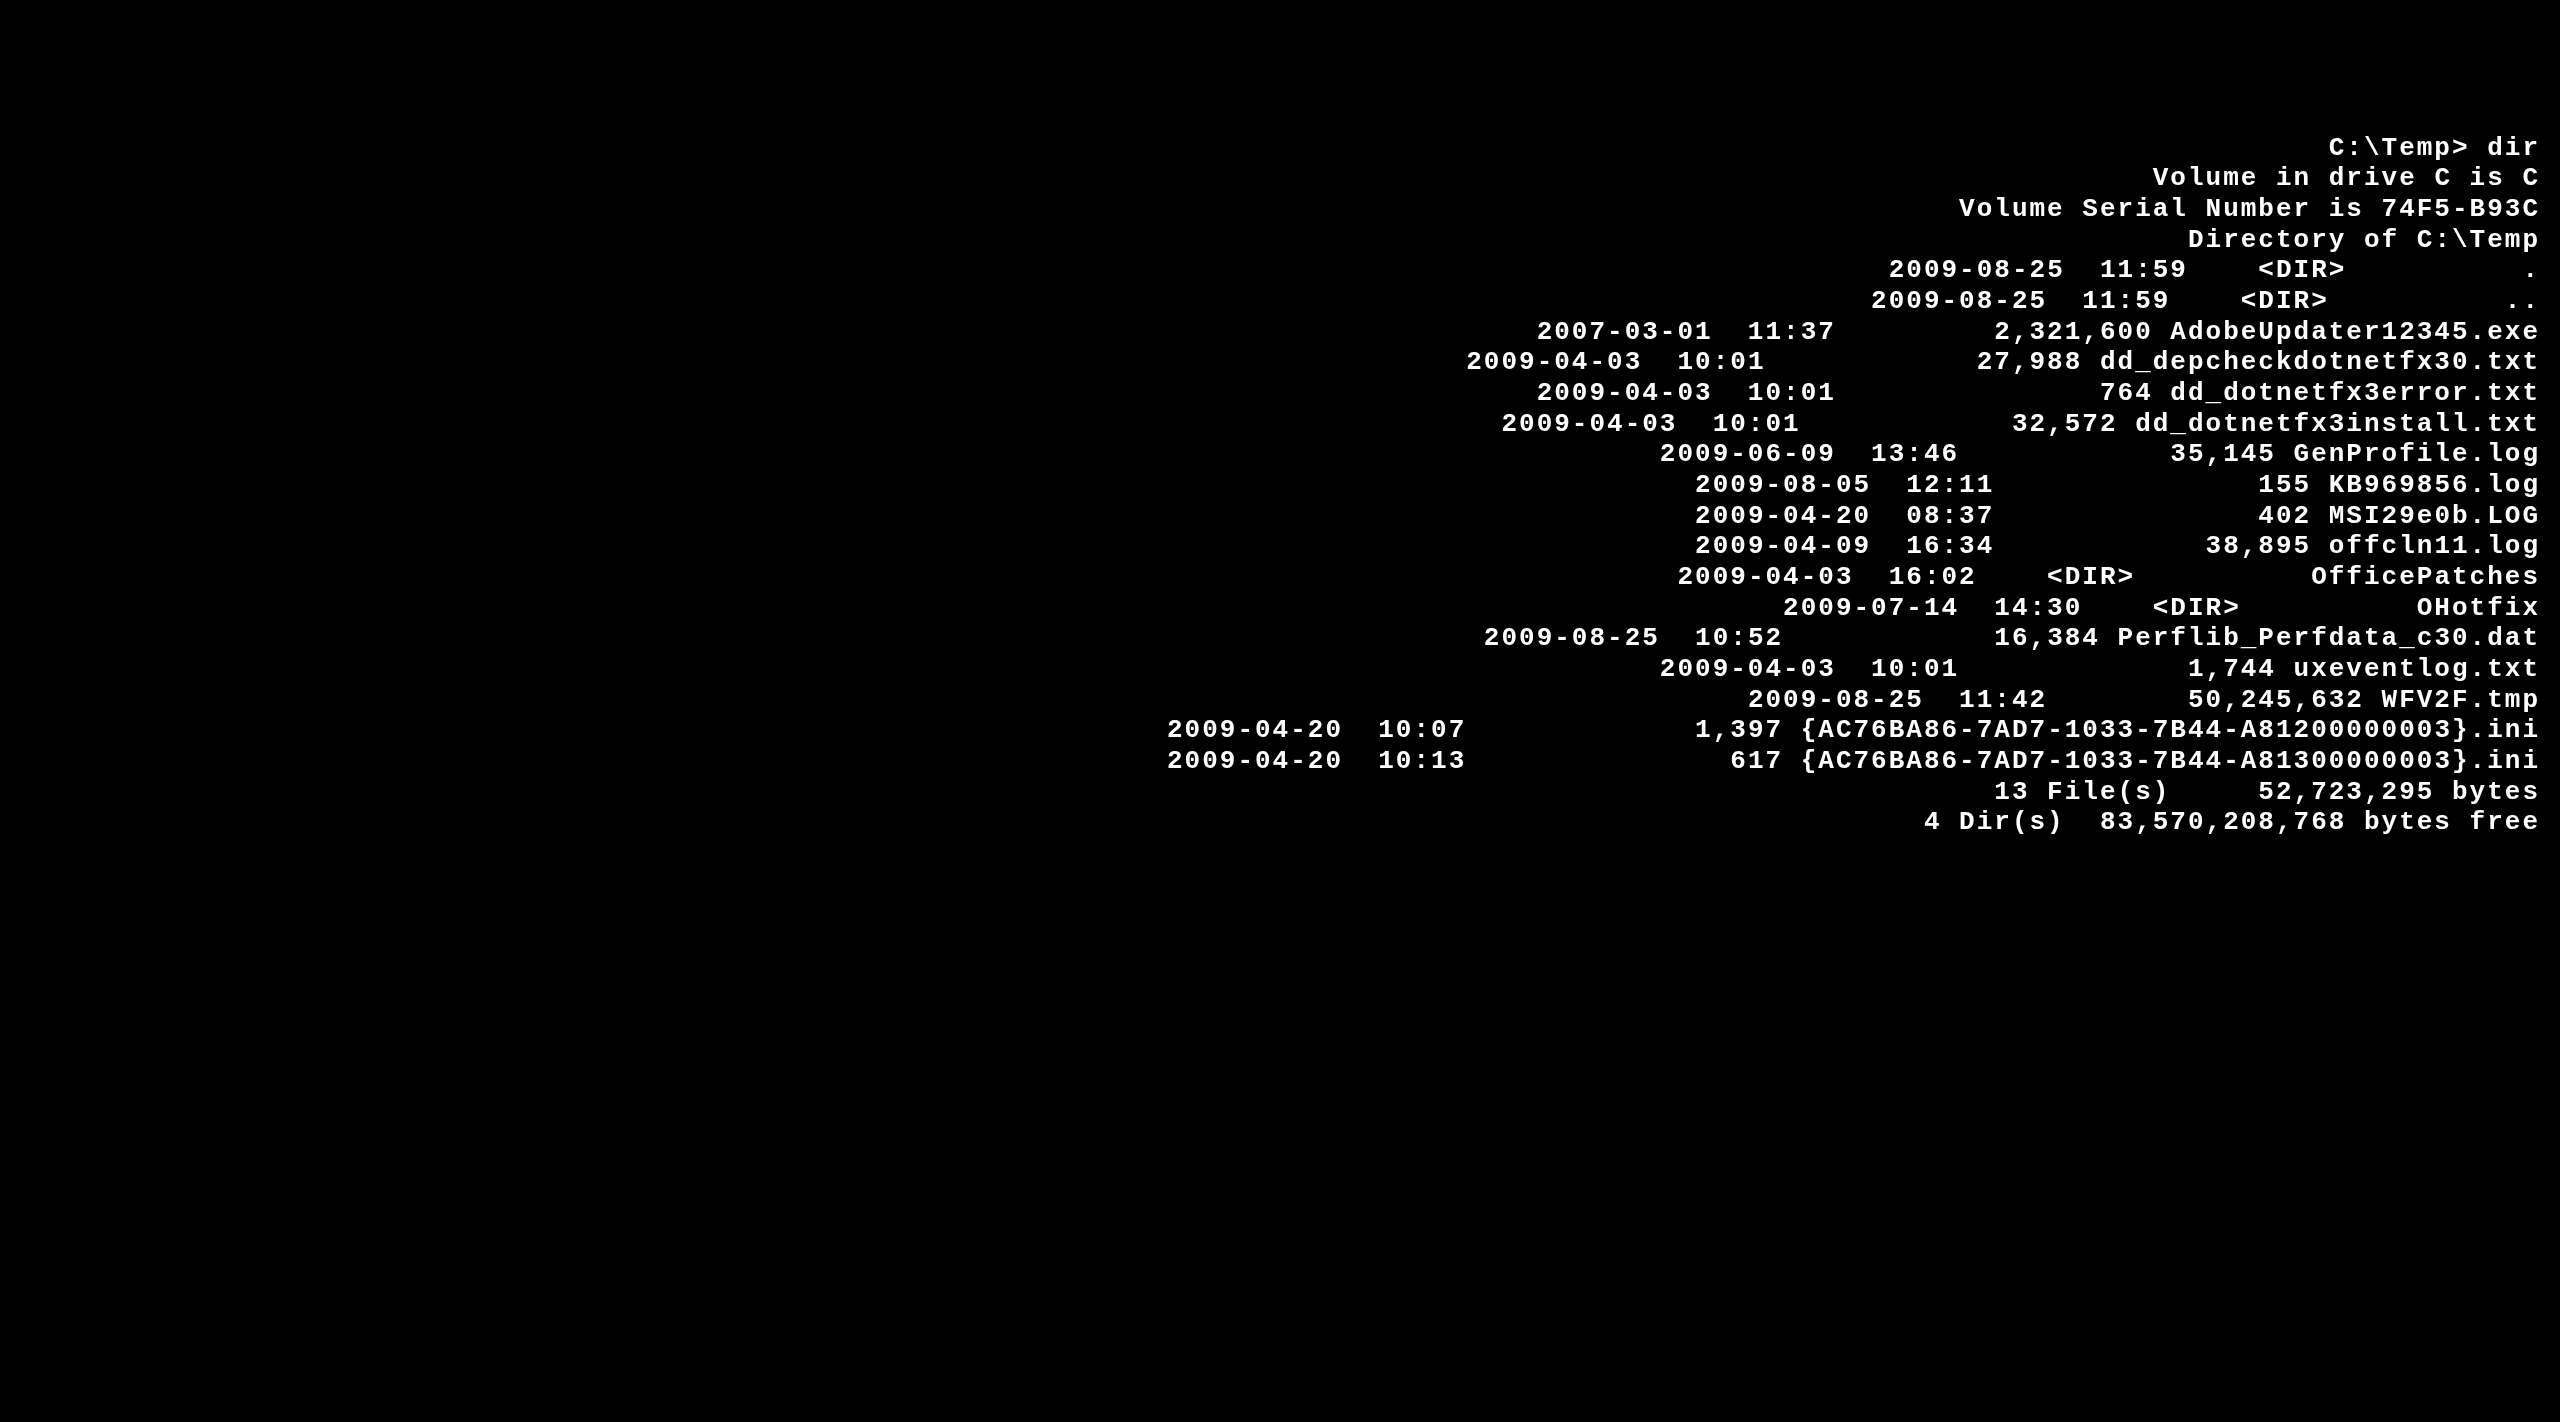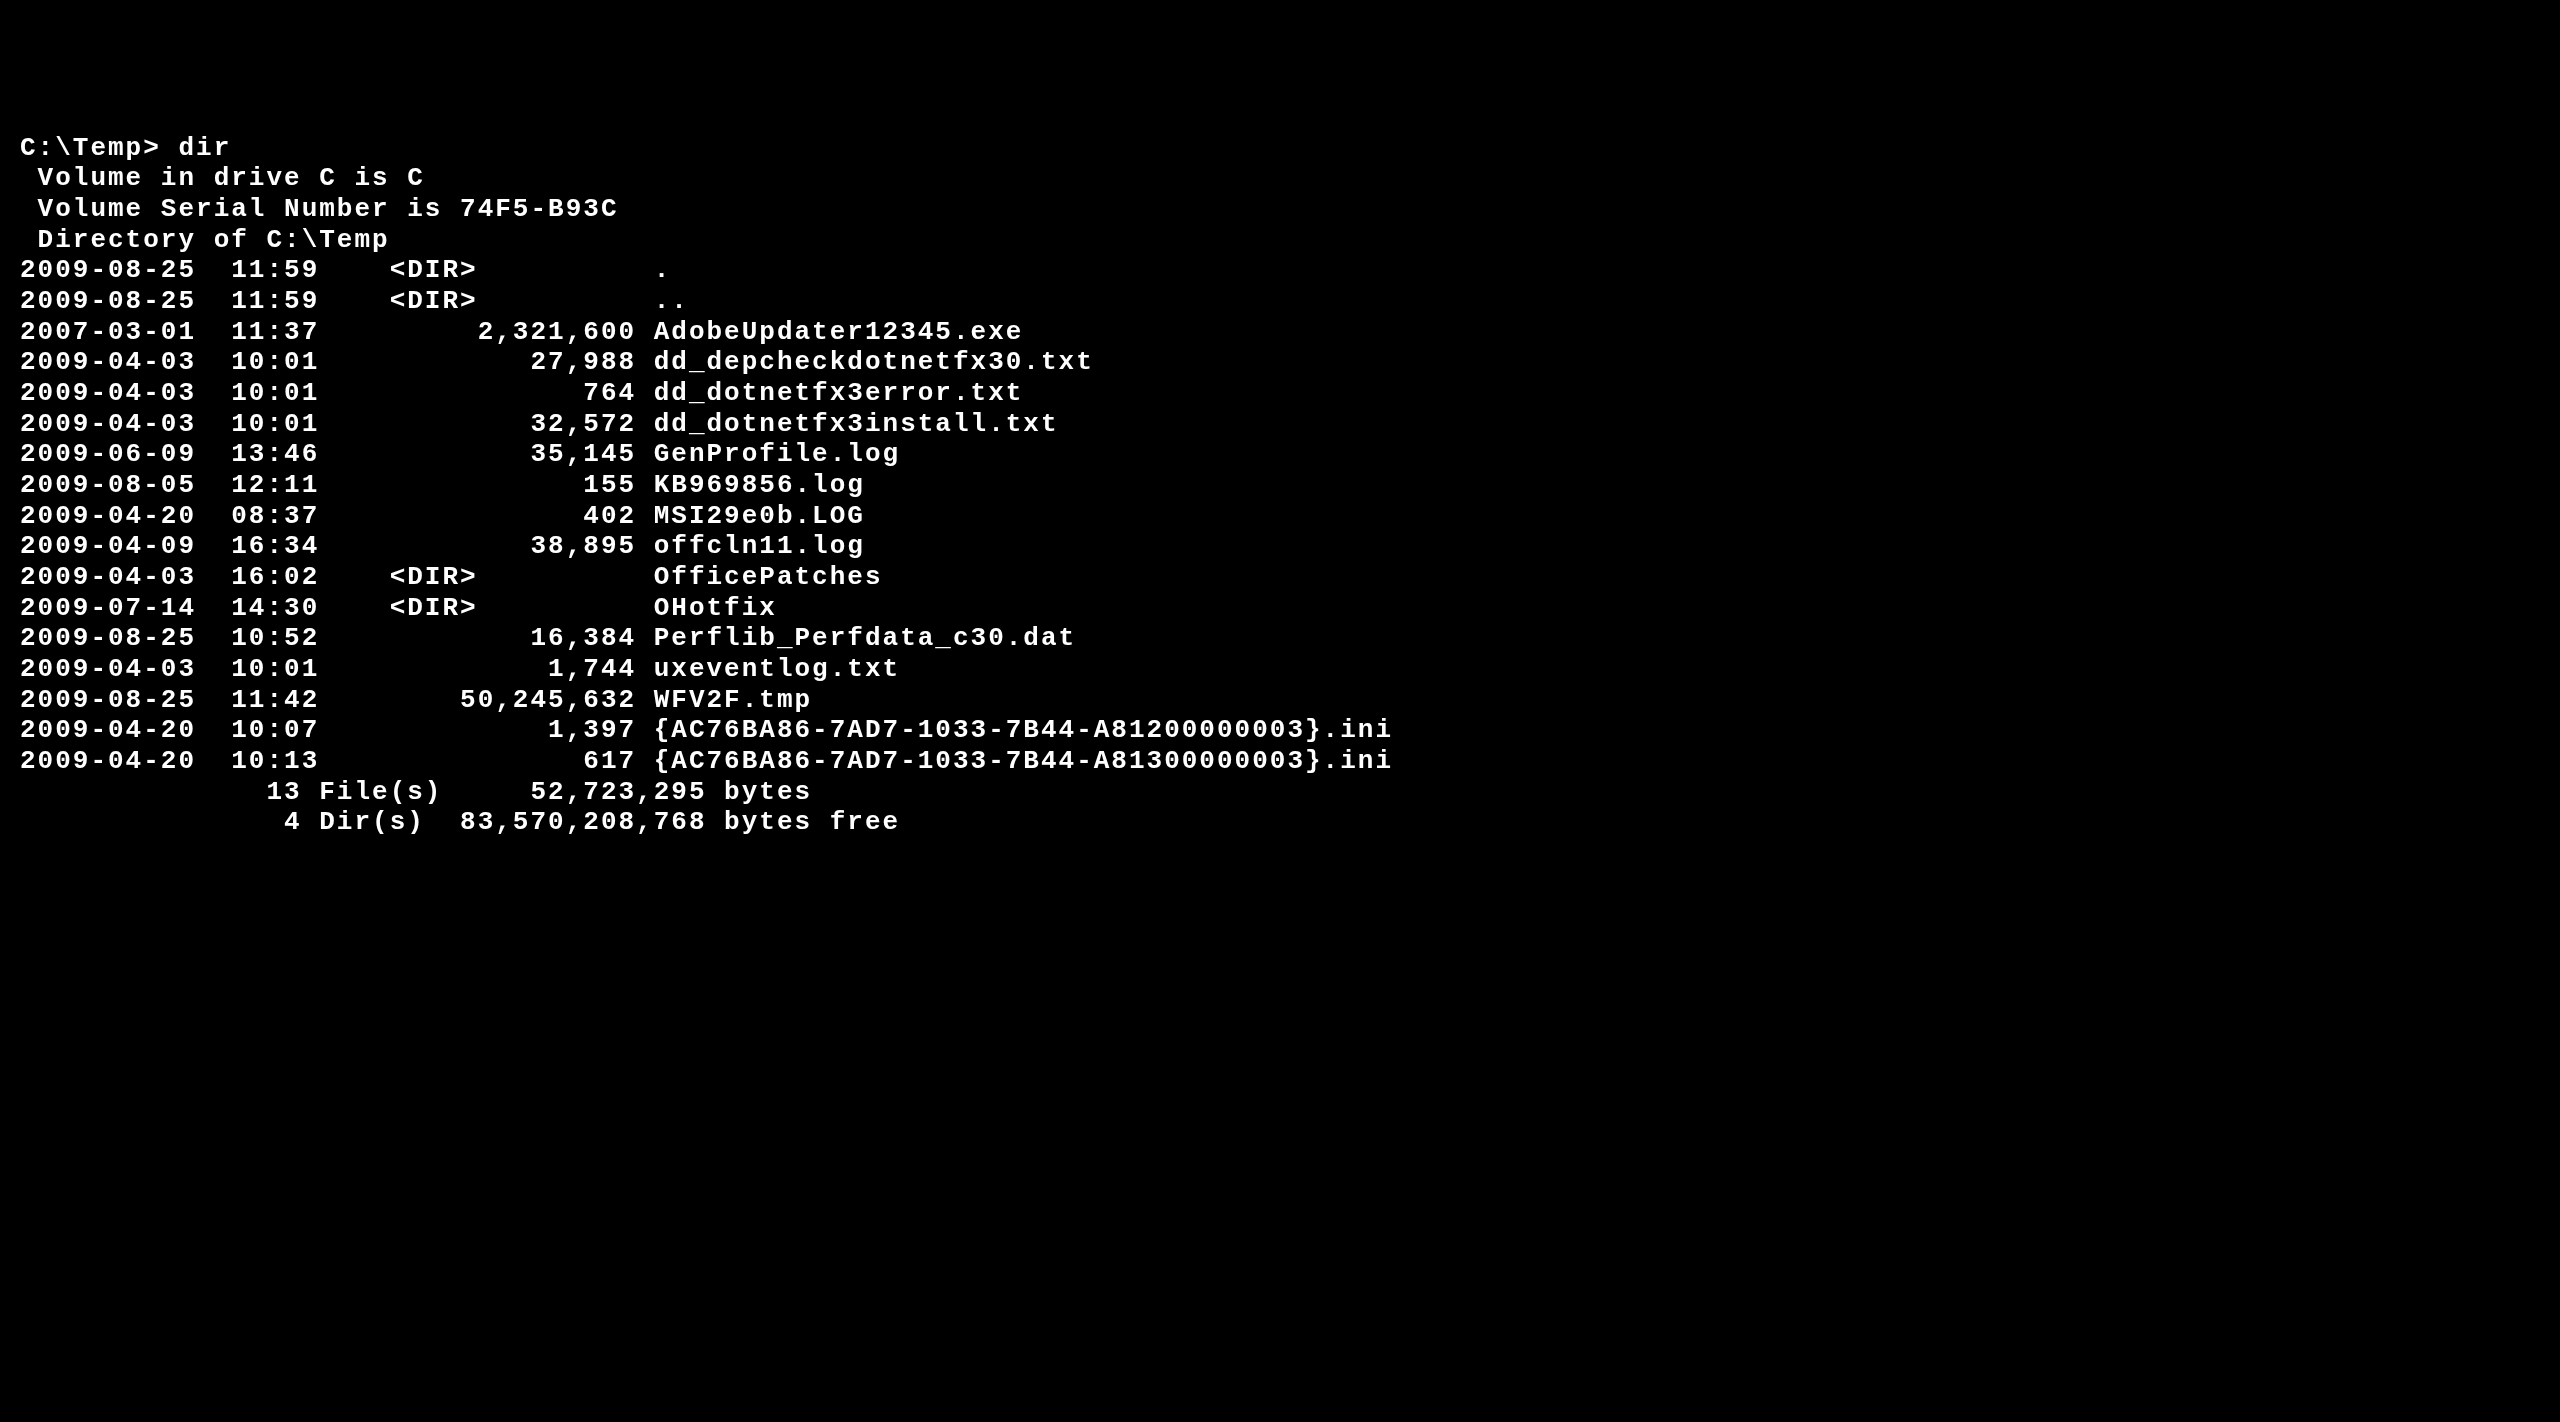--- a/index.html
+++ b/index.html
@@ -13,20 +13,21 @@
       font-family: "Courier New", Courier, monospace;
       font-size: 26px;
       font-weight: bold;
       letter-spacing: 2px;
       padding: 10px 20px;
       white-space: pre;
       line-height: 1.18;
     }
     .terminal-line {
       display: block;
+      text-align: right;
     }
   </style>
 </head>
 <body>
 
 
 
 <div><span class="terminal-line"><span>C:\Temp&gt;</span> <span>dir</span></span><span class="terminal-line"> Volume in drive C is C</span><span class="terminal-line"> Volume Serial Number is 74F5-B93C</span><span class="terminal-line"></span><span class="terminal-line"> Directory of C:\Temp</span><span class="terminal-line"></span><div id="file-listing"><span class="terminal-line">2009-08-25  11:59    &lt;DIR&gt;          .</span><span class="terminal-line">2009-08-25  11:59    &lt;DIR&gt;          ..</span><span class="terminal-line">2007-03-01  11:37         2,321,600 AdobeUpdater12345.exe</span><span class="terminal-line">2009-04-03  10:01            27,988 dd_depcheckdotnetfx30.txt</span><span class="terminal-line">2009-04-03  10:01               764 dd_dotnetfx3error.txt</span><span class="terminal-line">2009-04-03  10:01            32,572 dd_dotnetfx3install.txt</span><span class="terminal-line">2009-06-09  13:46            35,145 GenProfile.log</span><span class="terminal-line">2009-08-05  12:11               155 KB969856.log</span><span class="terminal-line">2009-04-20  08:37               402 MSI29e0b.LOG</span><span class="terminal-line">2009-04-09  16:34            38,895 offcln11.log</span><span class="terminal-line">2009-04-03  16:02    &lt;DIR&gt;          OfficePatches</span><span class="terminal-line">2009-07-14  14:30    &lt;DIR&gt;          OHotfix</span><span class="terminal-line">2009-08-25  10:52            16,384 Perflib_Perfdata_c30.dat</span><span class="terminal-line">2009-04-03  10:01             1,744 uxeventlog.txt</span><span class="terminal-line">2009-08-25  11:42        50,245,632 WFV2F.tmp</span><span class="terminal-line">2009-04-20  10:07             1,397 {AC76BA86-7AD7-1033-7B44-A81200000003}.ini</span><span class="terminal-line">2009-04-20  10:13               617 {AC76BA86-7AD7-1033-7B44-A81300000003}.ini</span></div><span class="terminal-line">              13 File(s)     52,723,295 bytes</span><span class="terminal-line">               4 Dir(s)  83,570,208,768 bytes free</span></div>
 
 

